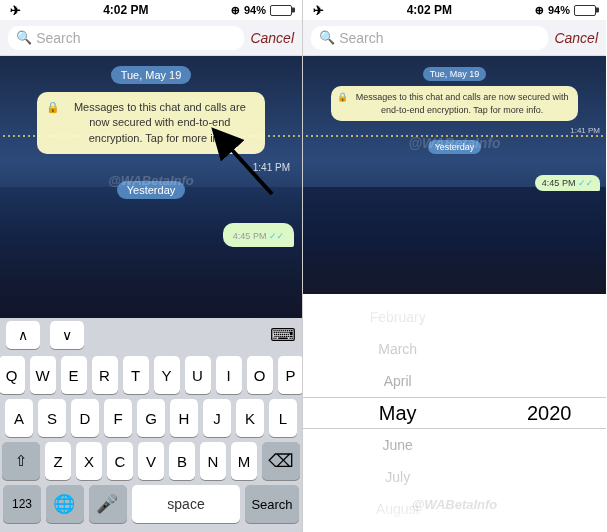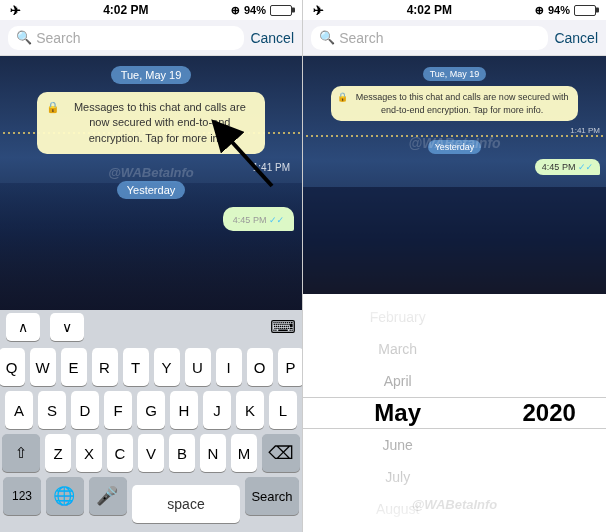--- a/index.html
+++ b/index.html
@@ -66,21 +66,21 @@
       flex: 1;
       background: #fff;
       border-radius: 10px;
       display: flex;
       align-items: center;
       padding: 4px 8px;
       gap: 4px;
     }
     .search-icon { color: #aaa; font-size: 13px; }
     .search-input-text { color: #aaa; font-size: 14px; }
-    .cancel-btn { color: #0c4a6e; font-size: 14px; font-weight: 400; cursor: pointer; white-space: nowrap; }
+    .cancel-btn { color: #7f1d1d; font-size: 14px; font-weight: 400; cursor: pointer; white-space: nowrap; font-style: italic; }
 
     
     .chat-area {
       flex: 1;
       position: relative;
       overflow: hidden;
     }
     .chat-bg {
       width: 100%;
       height: 100%;
@@ -148,20 +148,21 @@
 
     .sent-bubble {
       align-self: flex-end;
       background: #dcf8c6;
       border-radius: 10px 10px 2px 10px;
       padding: 6px 10px;
       font-size: 12px;
       color: #333;
       max-width: 70%;
       position: relative;
+      margin-top: 16px;
     }
     .bubble-time {
       font-size: 9px;
       color: #999;
       text-align: right;
       margin-top: 2px;
     }
     .read-ticks { color: #4fc3f7; font-size: 9px; }
 
     
@@ -190,21 +191,20 @@
       cursor: pointer;
       flex: 1;
       max-width: 28px;
     }
     .kb-key.space-key {
       background: #fff;
       flex: 5;
       max-width: 150px;
       font-size: 14px;
       color: #333;
-      margin-top: 8px;
     }
     .kb-key.search-key {
       background: #adb5bd;
       font-size: 14px;
       min-width: 54px;
       max-width: 60px;
     }
     .kb-key.num-key {
       background: #adb5bd;
       min-width: 38px;
@@ -323,23 +323,23 @@
     .drum-item {
       height: 32px;
       display: flex;
       align-items: center;
       justify-content: center;
       font-size: 14px;
       color: #aaa;
       width: 100%;
     }
     .drum-item.selected {
-      font-size: 24px;
+      font-size: 20px;
       color: #000;
-      font-weight: 700;
+      font-weight: 400;
     }
     
     .drum-selector {
       position: absolute;
       top: 50%;
       left: 0; right: 0;
       height: 32px;
       transform: translateY(-50%);
       border-top: 1px solid #ccc;
       border-bottom: 1px solid #ccc;

